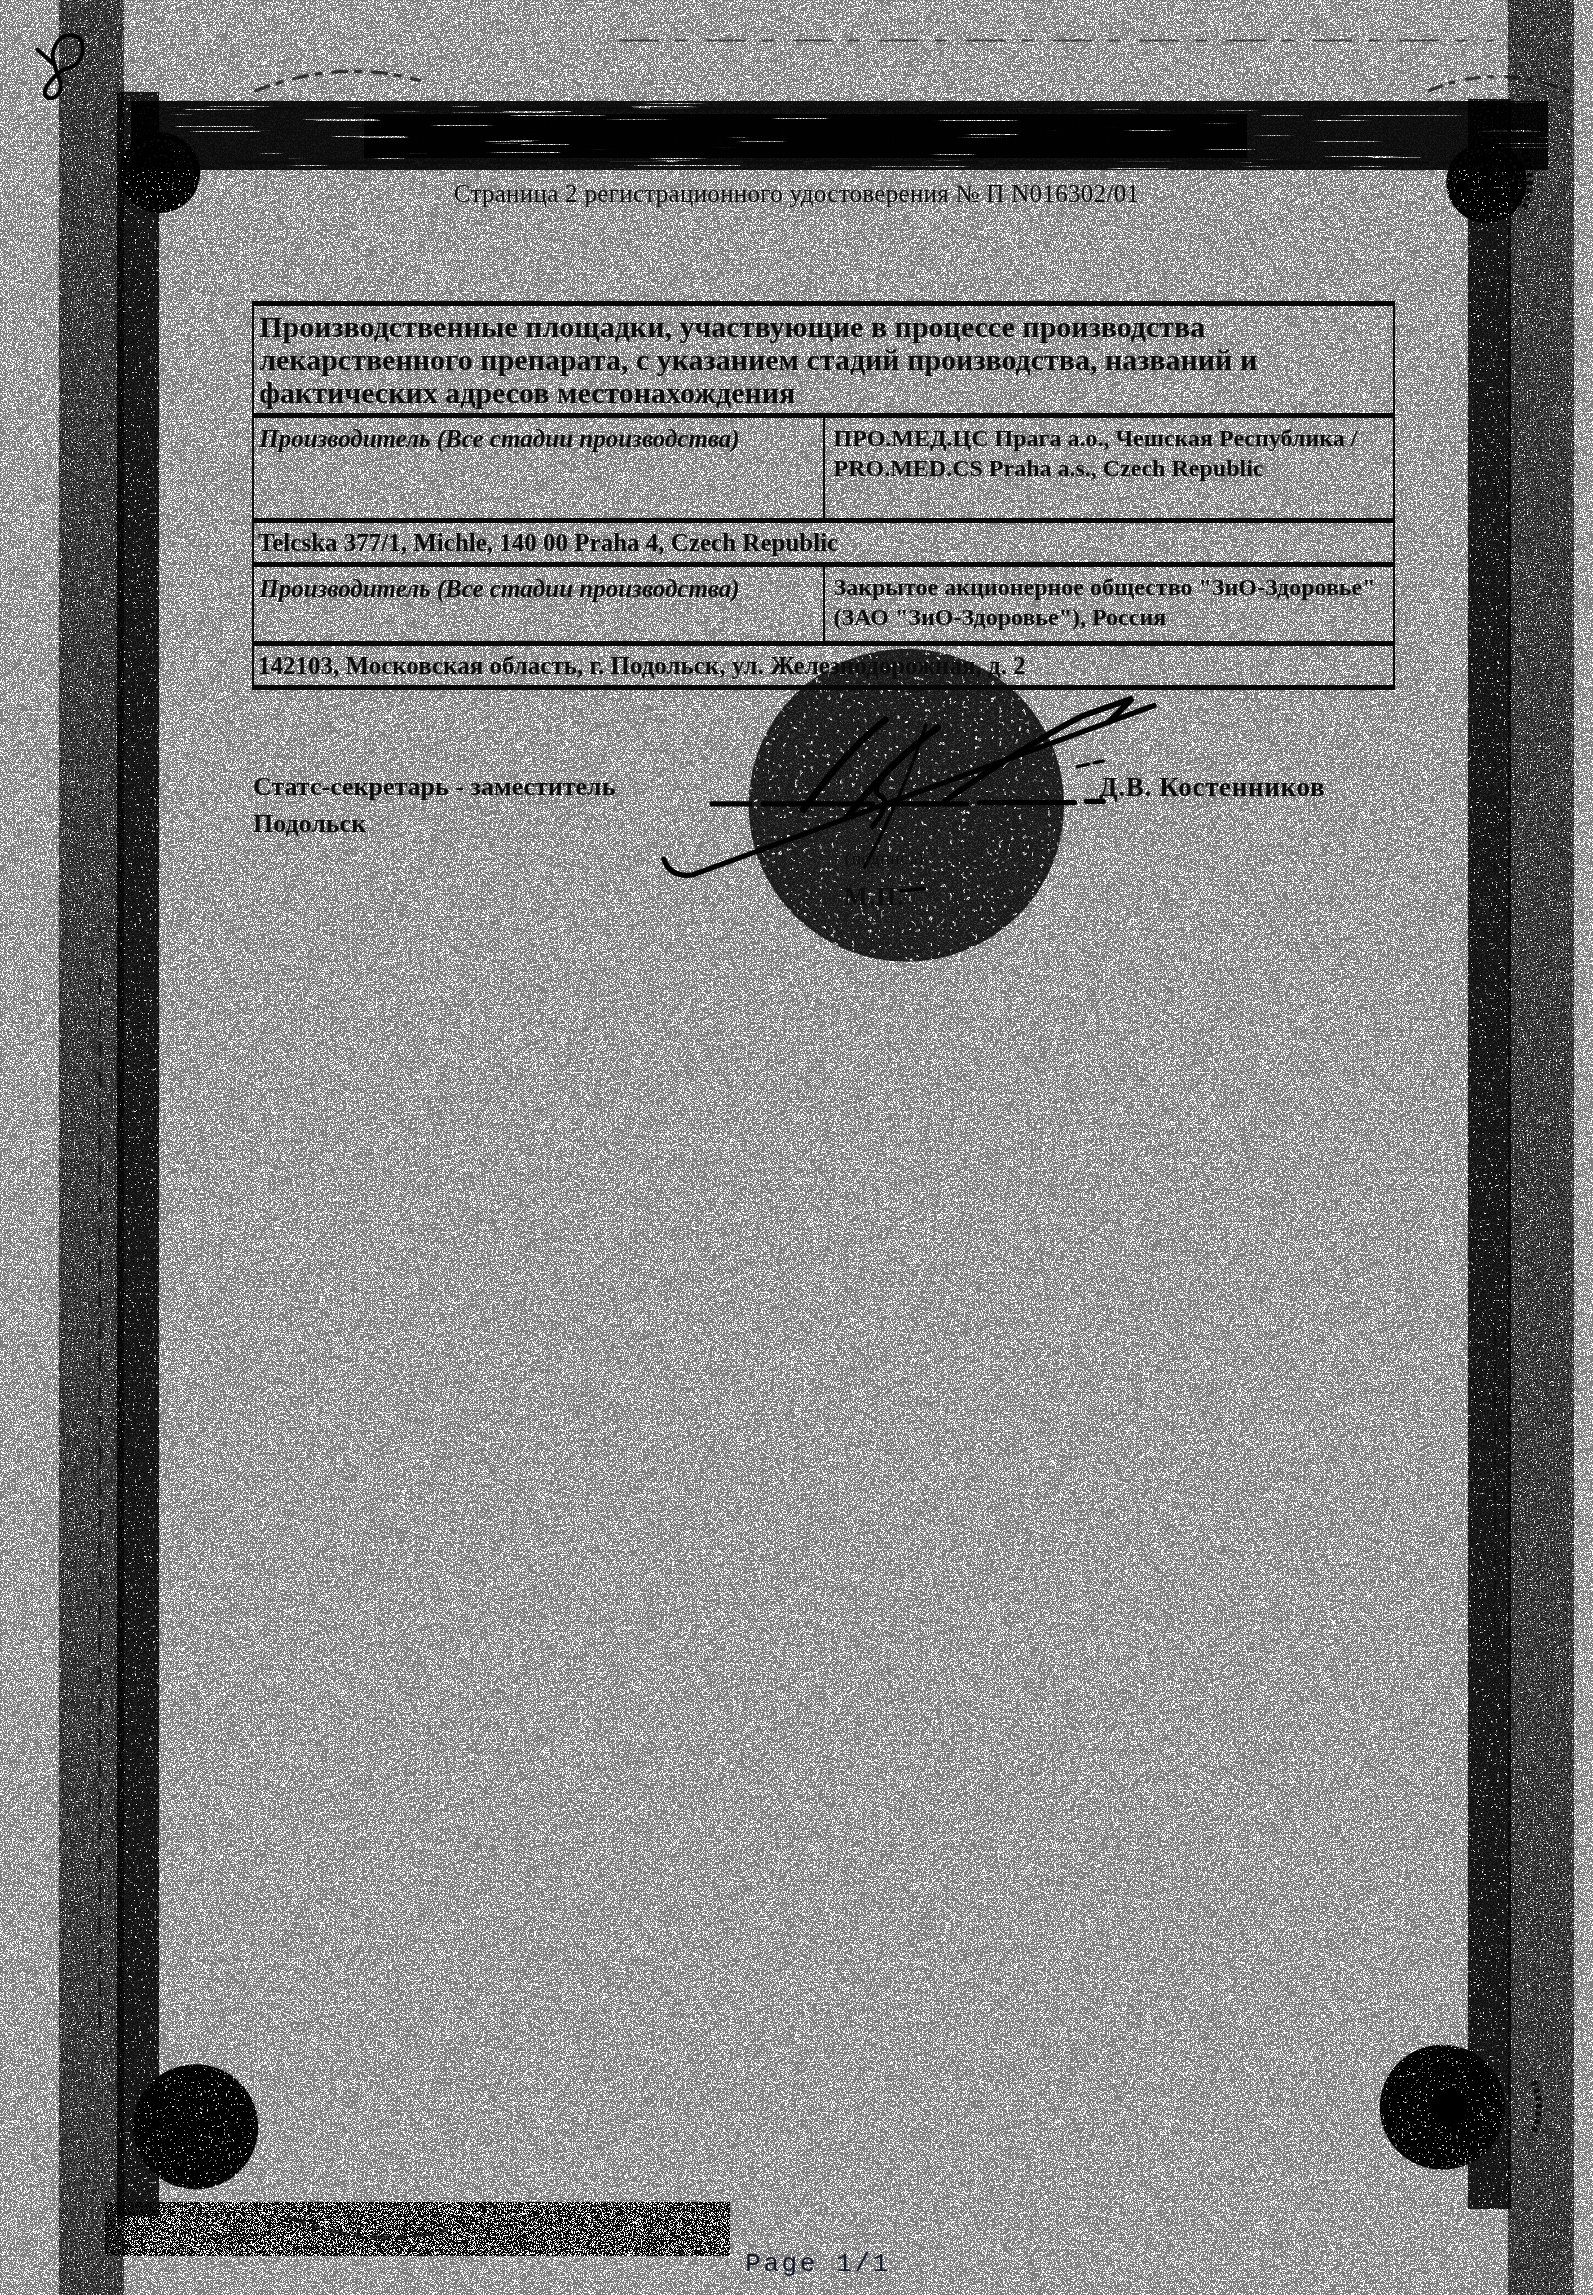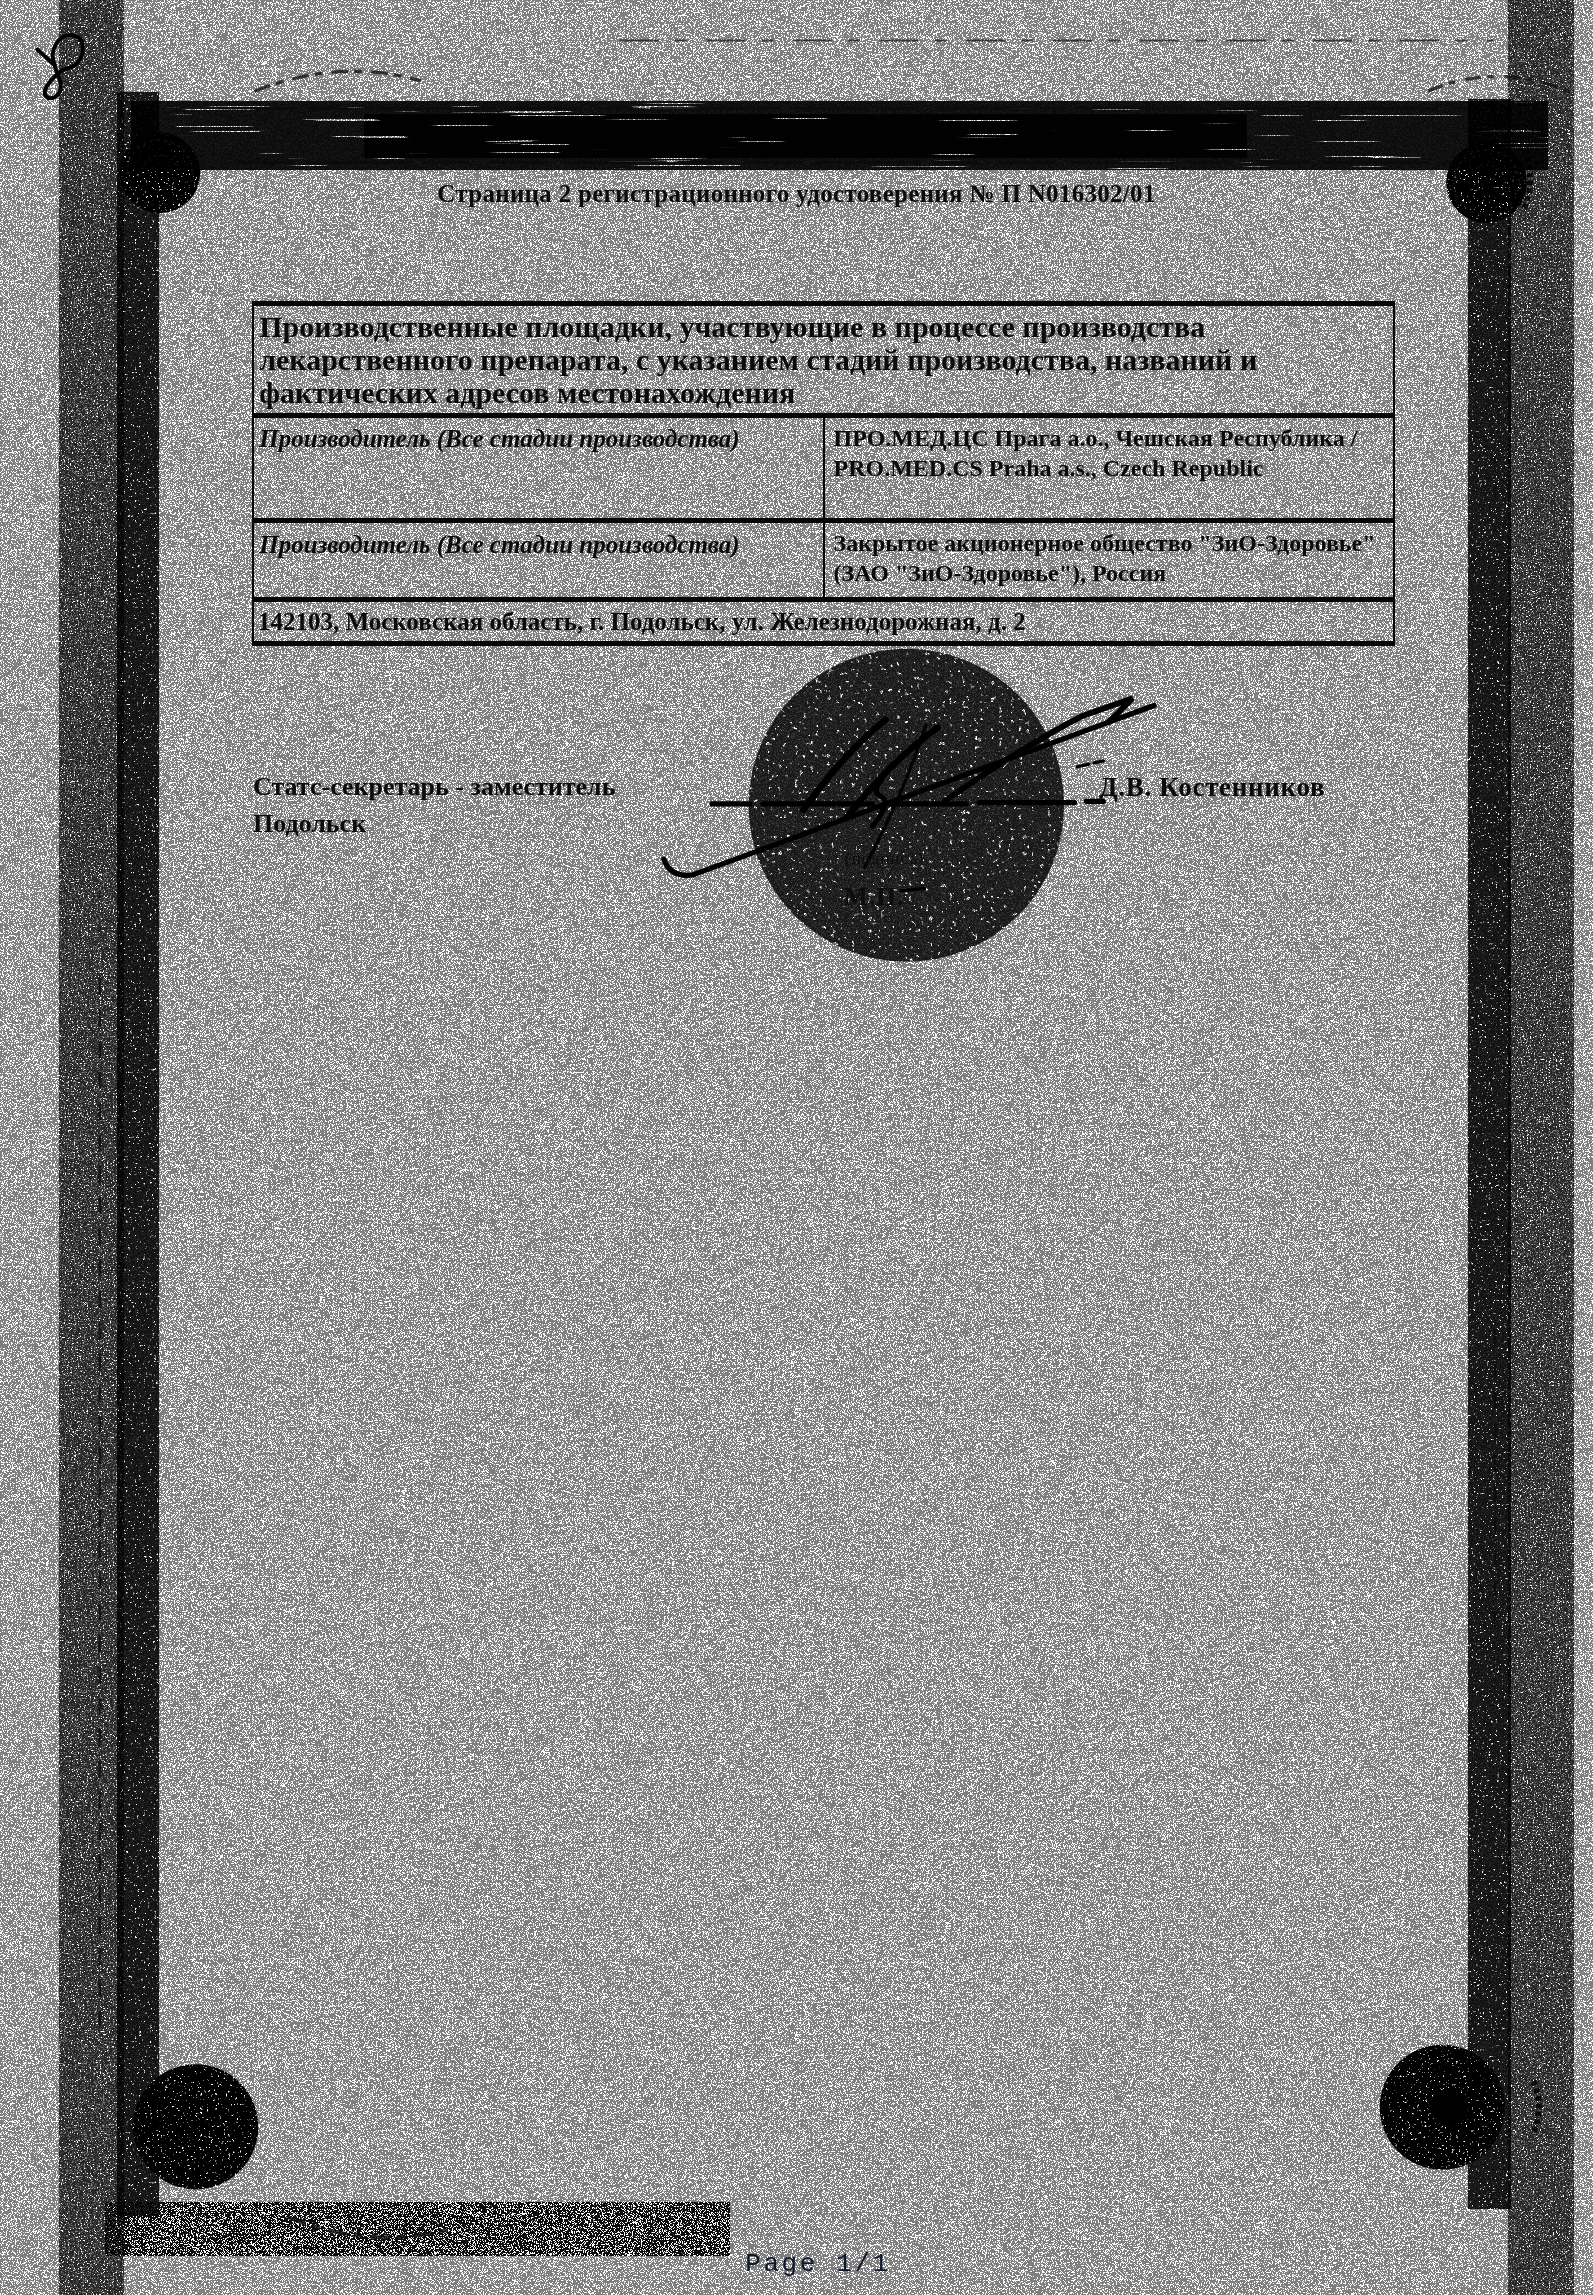--- a/index.html
+++ b/index.html
@@ -3,21 +3,21 @@
 <meta charset="utf-8">
 <style>
   html,body{margin:0;padding:0;background:#e8e8e8;}
   .page{
     position:relative;width:1593px;height:2295px;background:#ffffff;overflow:hidden;
     font-family:"Liberation Serif","DejaVu Serif",serif;color:#0c0c0c;
   }
   .deco{position:absolute;left:0;top:0;pointer-events:none;}
   .page-title{
     position:absolute;top:180px;left:0;width:100%;text-align:center;
-    font-size:25px;font-weight:bold;letter-spacing:0.3px;white-space:nowrap;
+    font-size:25px;font-weight:normal;letter-spacing:0.3px;white-space:nowrap;
   }
   .doc-table{
     position:absolute;left:252px;top:301px;width:1143px;
     border-collapse:collapse;table-layout:fixed;
   }
   .doc-table td{
     border:2.6px solid #060606;border-top-width:5.2px;border-bottom-width:5.2px;
     vertical-align:top;font-weight:bold;color:#0b0b0b;
   }
   .tbl-header{font-size:30px;line-height:33px;padding:3.9px 6.5px 3.9px 5.2px;height:98px;}
@@ -182,20 +182,23 @@
 
   <table class="doc-table">
     <tbody>
       <tr>
         <td class="tbl-header" colspan="2">Производственные площадки, участвующие в процессе производства лекарственного препарата, с указанием стадий производства, названий и фактических адресов местонахождения</td>
       </tr>
       <tr class="row-producer-1">
         <td class="cell-label" style="width:625px">Производитель (Все стадии производства)</td>
         <td class="cell-value">ПРО.МЕД.ЦС Прага а.о., Чешская Республика / PRO.MED.CS Praha a.s., Czech Republic</td>
       </tr>
+      <tr>
+        <td class="cell-address" colspan="2">Telcska 377/1, Michle, 140 00 Praha 4, Czech Republic</td>
+      </tr>
       <tr class="row-producer-2">
         <td class="cell-label">Производитель (Все стадии производства)</td>
         <td class="cell-value">Закрытое акционерное общество "ЗиО-Здоровье" (ЗАО "ЗиО-Здоровье"), Россия</td>
       </tr>
       <tr>
         <td class="cell-address" colspan="2">142103, Московская область, г. Подольск, ул. Железнодорожная, д. 2</td>
       </tr>
     </tbody>
   </table>
 

